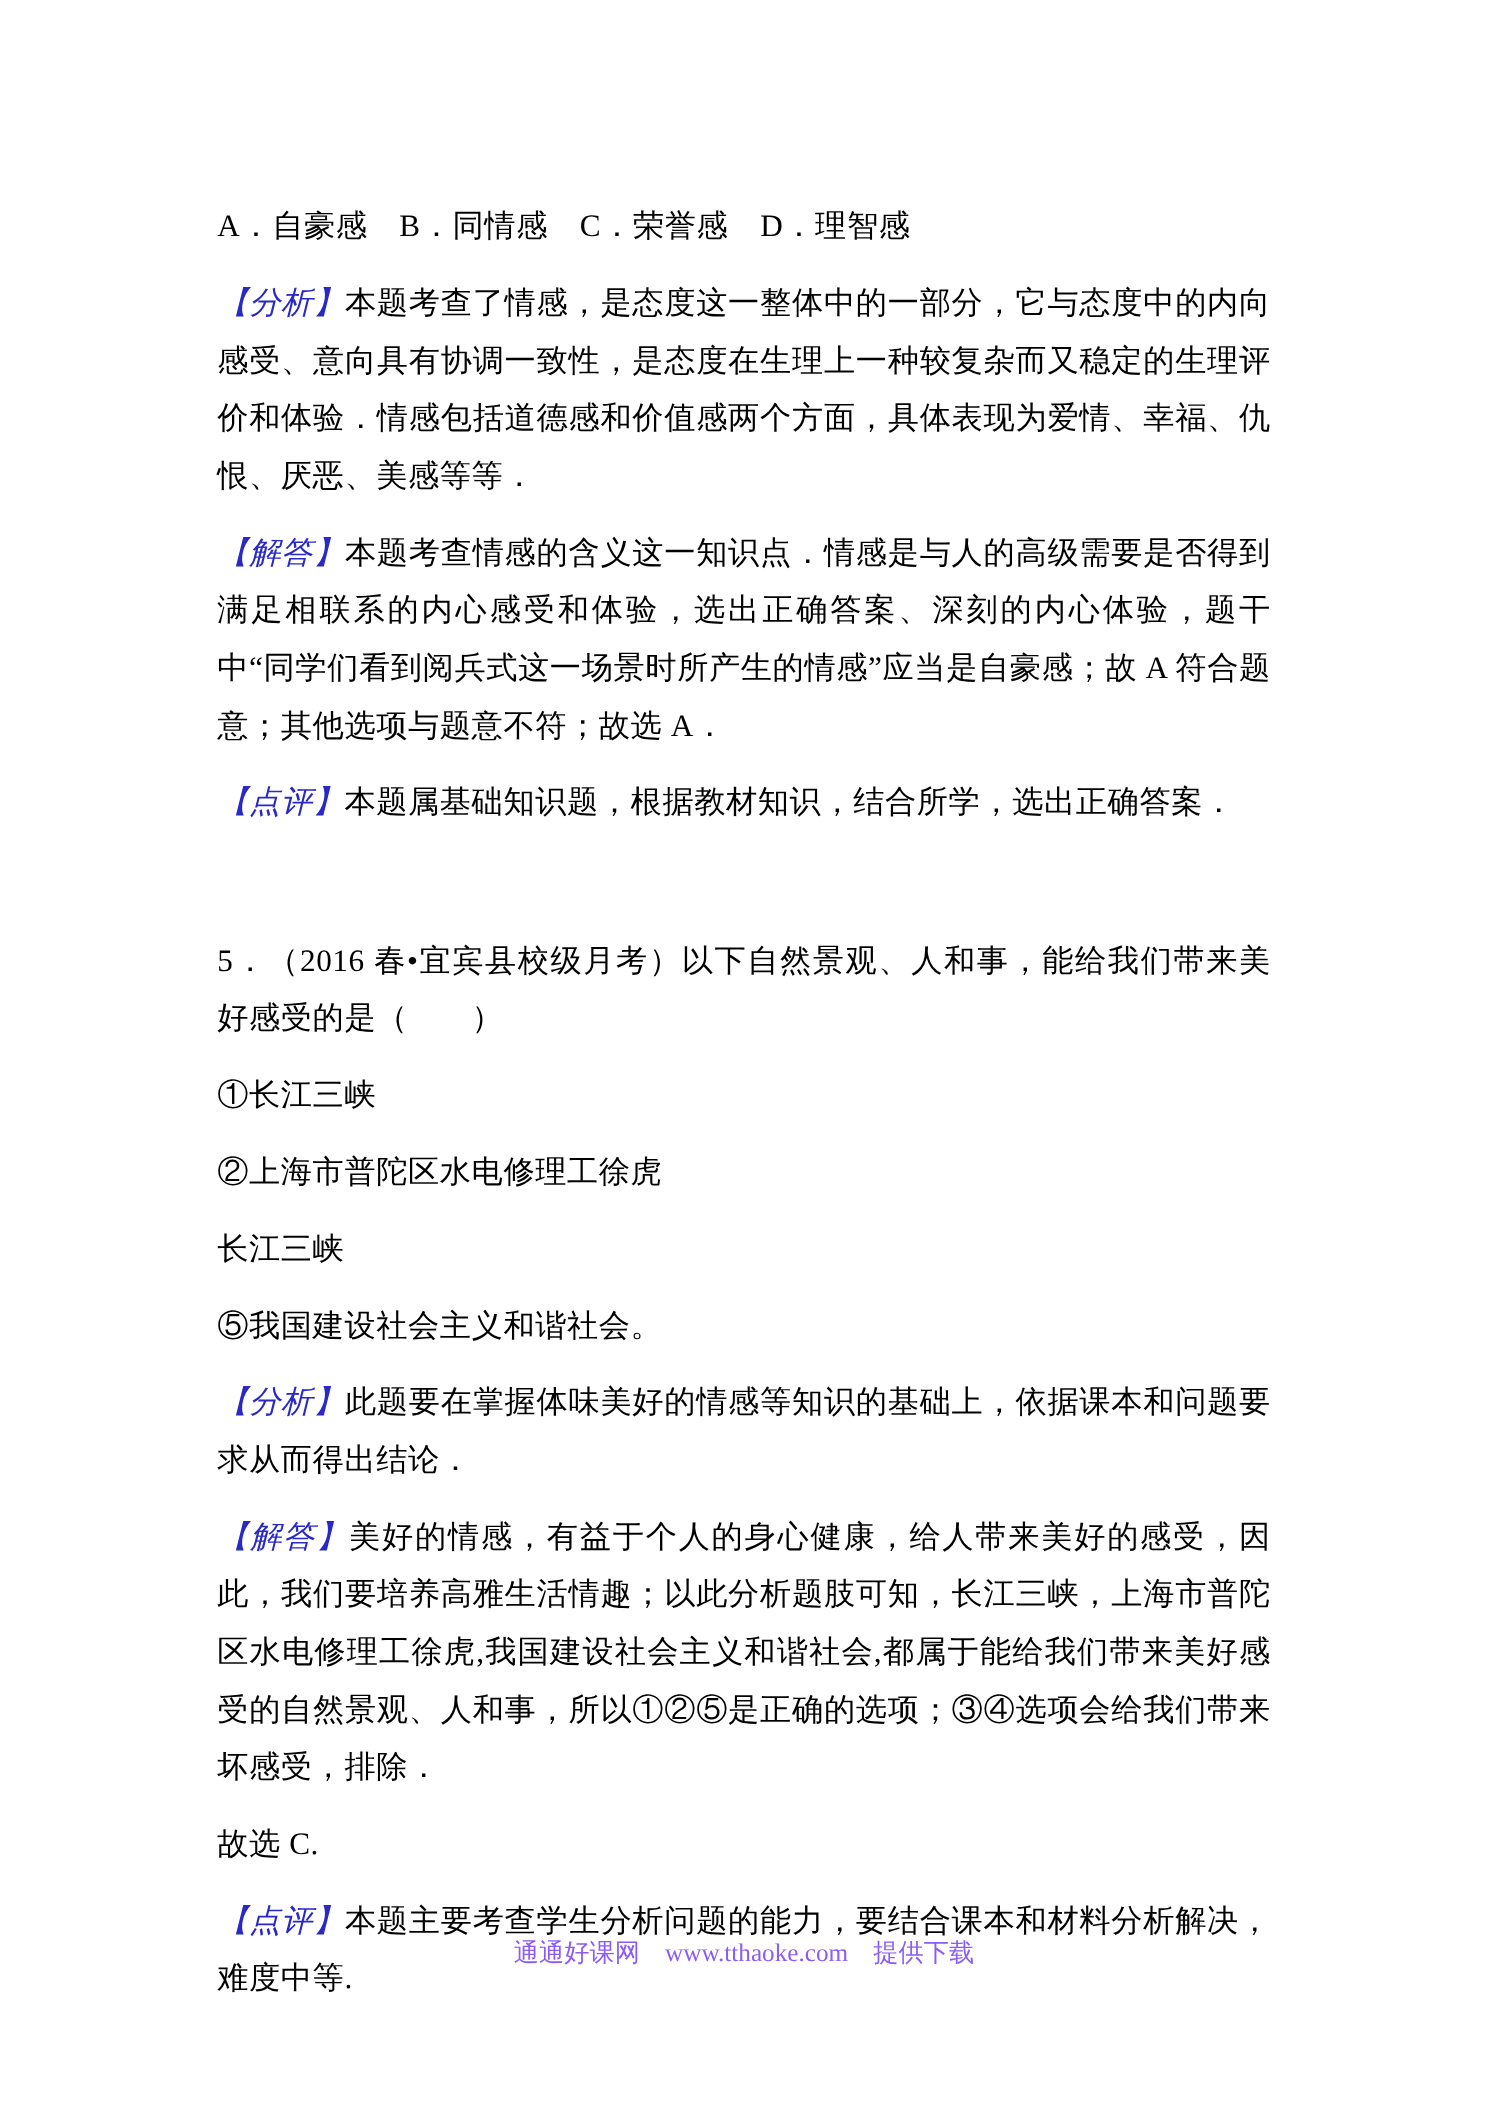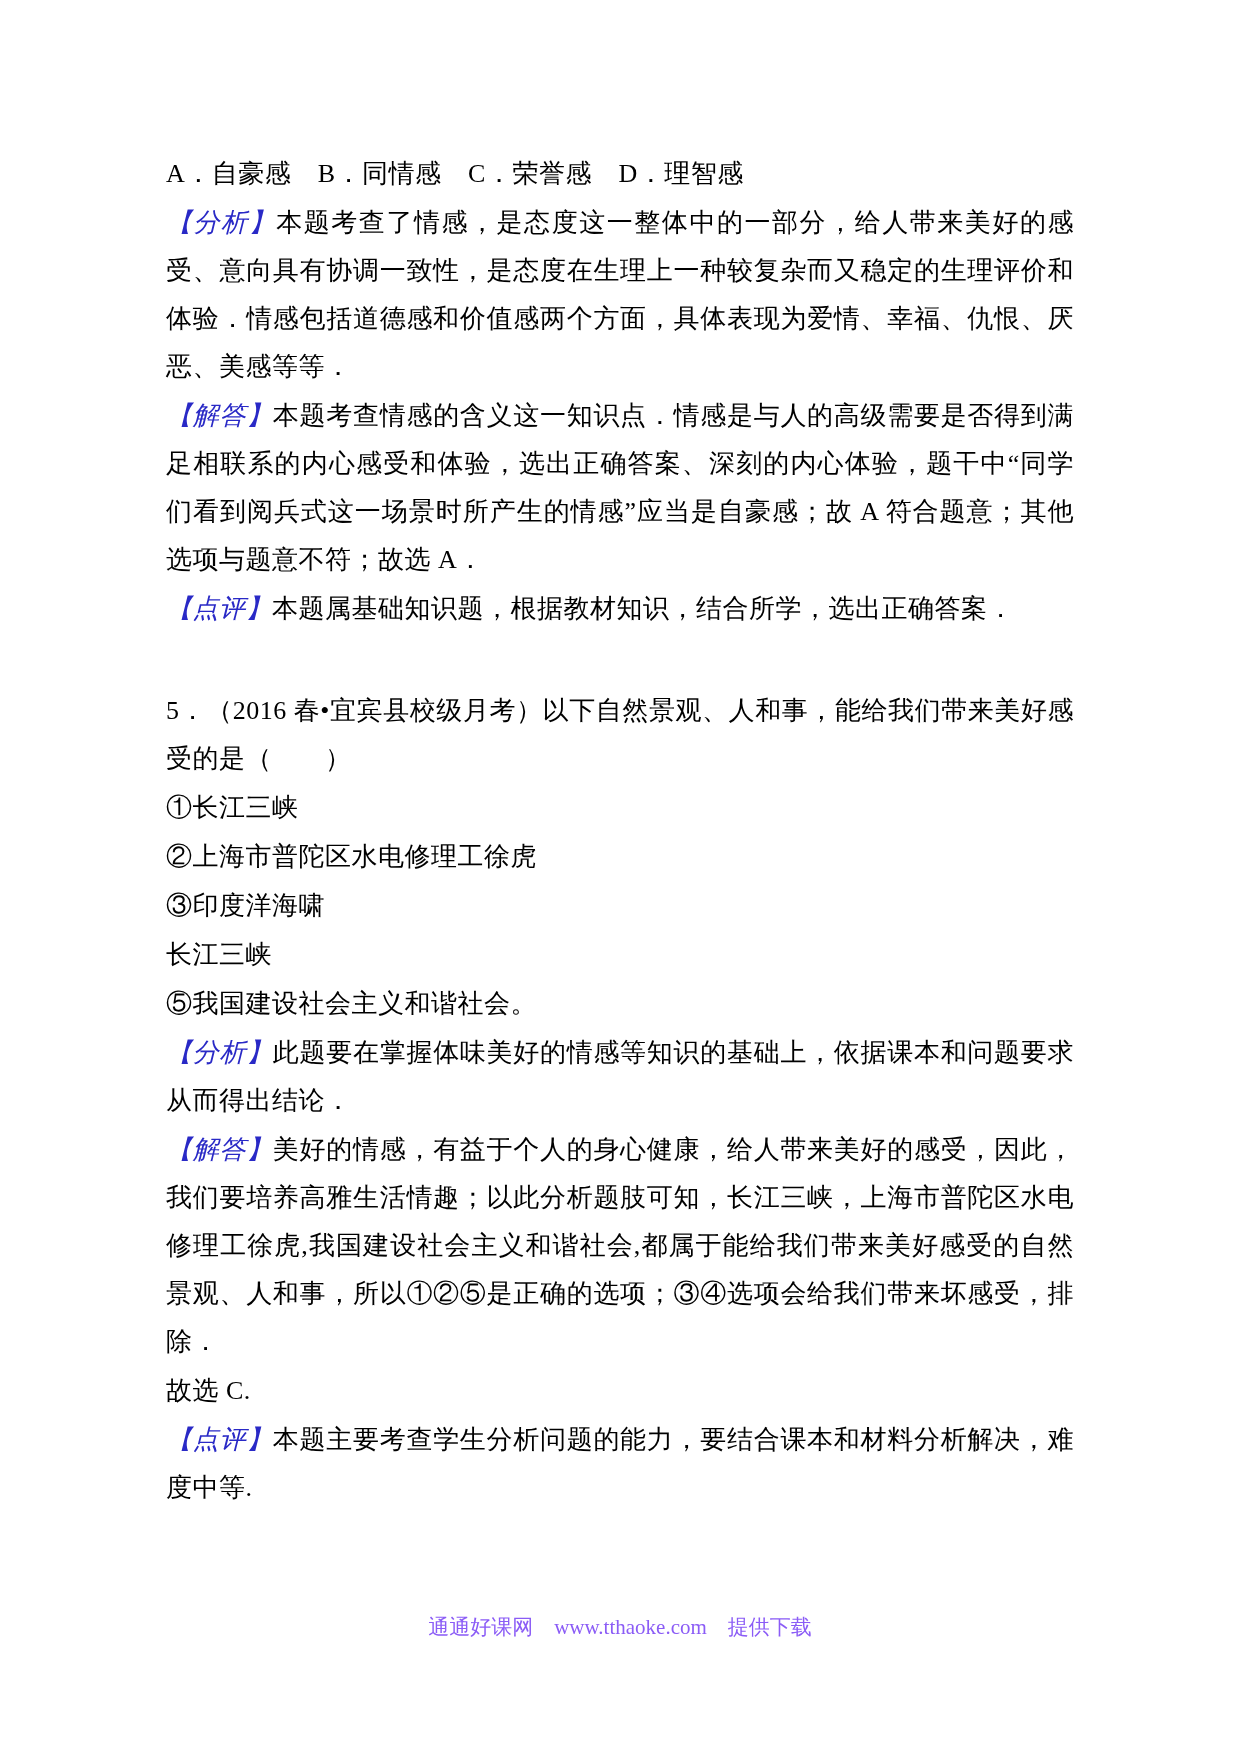--- a/index.html
+++ b/index.html
@@ -12,21 +12,21 @@
     font-family: "Liberation Serif", "DejaVu Serif", serif;
     overflow: hidden;
   }
   .content {
     position: absolute;
     left: 165px;
     top: 149px;
     width: 910px;
   }
   .content p {
-    margin: 1px;
+    margin: 16px;
     font-size: 26px;
     line-height: 48px;
     text-align: justify;
     letter-spacing: 0.5px;
   }
   .tag { color: #2929c6; font-style: italic; }
   .q-gap { height: 52px; }
   .footer {
     position: absolute;
     left: 0;
@@ -40,33 +40,32 @@
   }
 </style>
 </head>
 <body>
 
 <div class="page">
   <div class="content">
 
     <p>A．自豪感　B．同情感　C．荣誉感　D．理智感</p>
 
-    <p><span class="tag">【分析】</span><span>本题考查了情感，是态度这一整体中的一部分，给人带来美好的感受、意向具有协调一致性，是态度在生理上一种较复杂而又稳定的生理评价和体验．情感包括道德感和价值感两个方面，具体表现为爱情、幸福、仇恨、厌恶、美感等等．</span></p>
+    <p><span class="tag">【分析】</span><span>本题考查了情感，是态度这一整体中的一部分，它与态度中的内向感受、意向具有协调一致性，是态度在生理上一种较复杂而又稳定的生理评价和体验．情感包括道德感和价值感两个方面，具体表现为爱情、幸福、仇恨、厌恶、美感等等．</span></p>
 
     <p><span class="tag">【解答】</span><span>本题考查情感的含义这一知识点．情感是与人的高级需要是否得到满足相联系的内心感受和体验，选出正确答案、深刻的内心体验，题干中“同学们看到阅兵式这一场景时所产生的情感”应当是自豪感；故 A 符合题意；其他选项与题意不符；故选 A．</span></p>
 
     <p><span class="tag">【点评】</span><span>本题属基础知识题，根据教材知识，结合所学，选出正确答案．</span></p>
 
     <div class="q-gap"></div>
 
     <p>5．（2016 春•宜宾县校级月考）以下自然景观、人和事，能给我们带来美好感受的是（　　）</p>
 
     <p>①长江三峡</p>
     <p>②上海市普陀区水电修理工徐虎</p>
-    <p>③印度洋海啸</p>
     <p>长江三峡</p>
     <p>⑤我国建设社会主义和谐社会。</p>
 
 
     <p><span class="tag">【分析】</span><span>此题要在掌握体味美好的情感等知识的基础上，依据课本和问题要求从而得出结论．</span></p>
 
     <p><span class="tag">【解答】</span><span>美好的情感，有益于个人的身心健康，给人带来美好的感受，因此，我们要培养高雅生活情趣；以此分析题肢可知，长江三峡，上海市普陀区水电修理工徐虎,我国建设社会主义和谐社会,都属于能给我们带来美好感受的自然景观、人和事，所以①②⑤是正确的选项；③④选项会给我们带来坏感受，排除．</span></p>
 
     <p>故选 C.</p>
 

